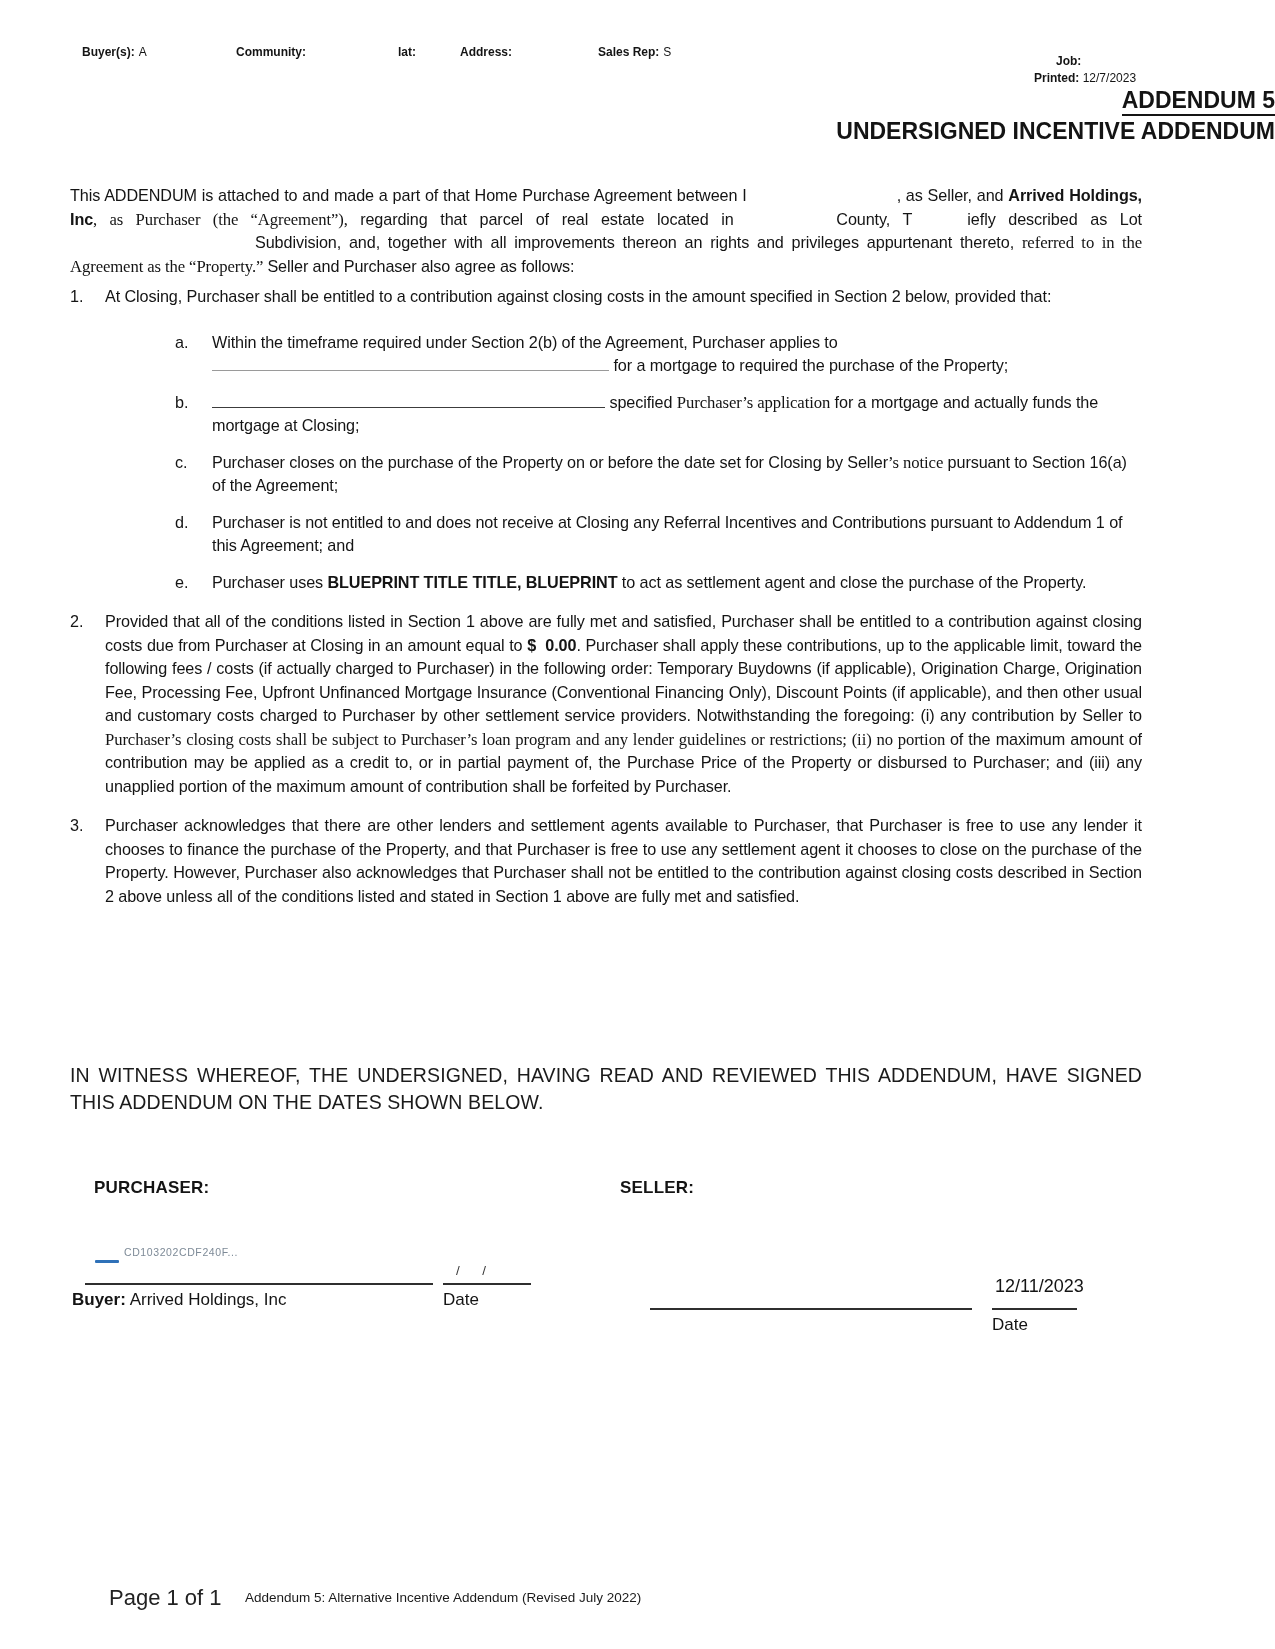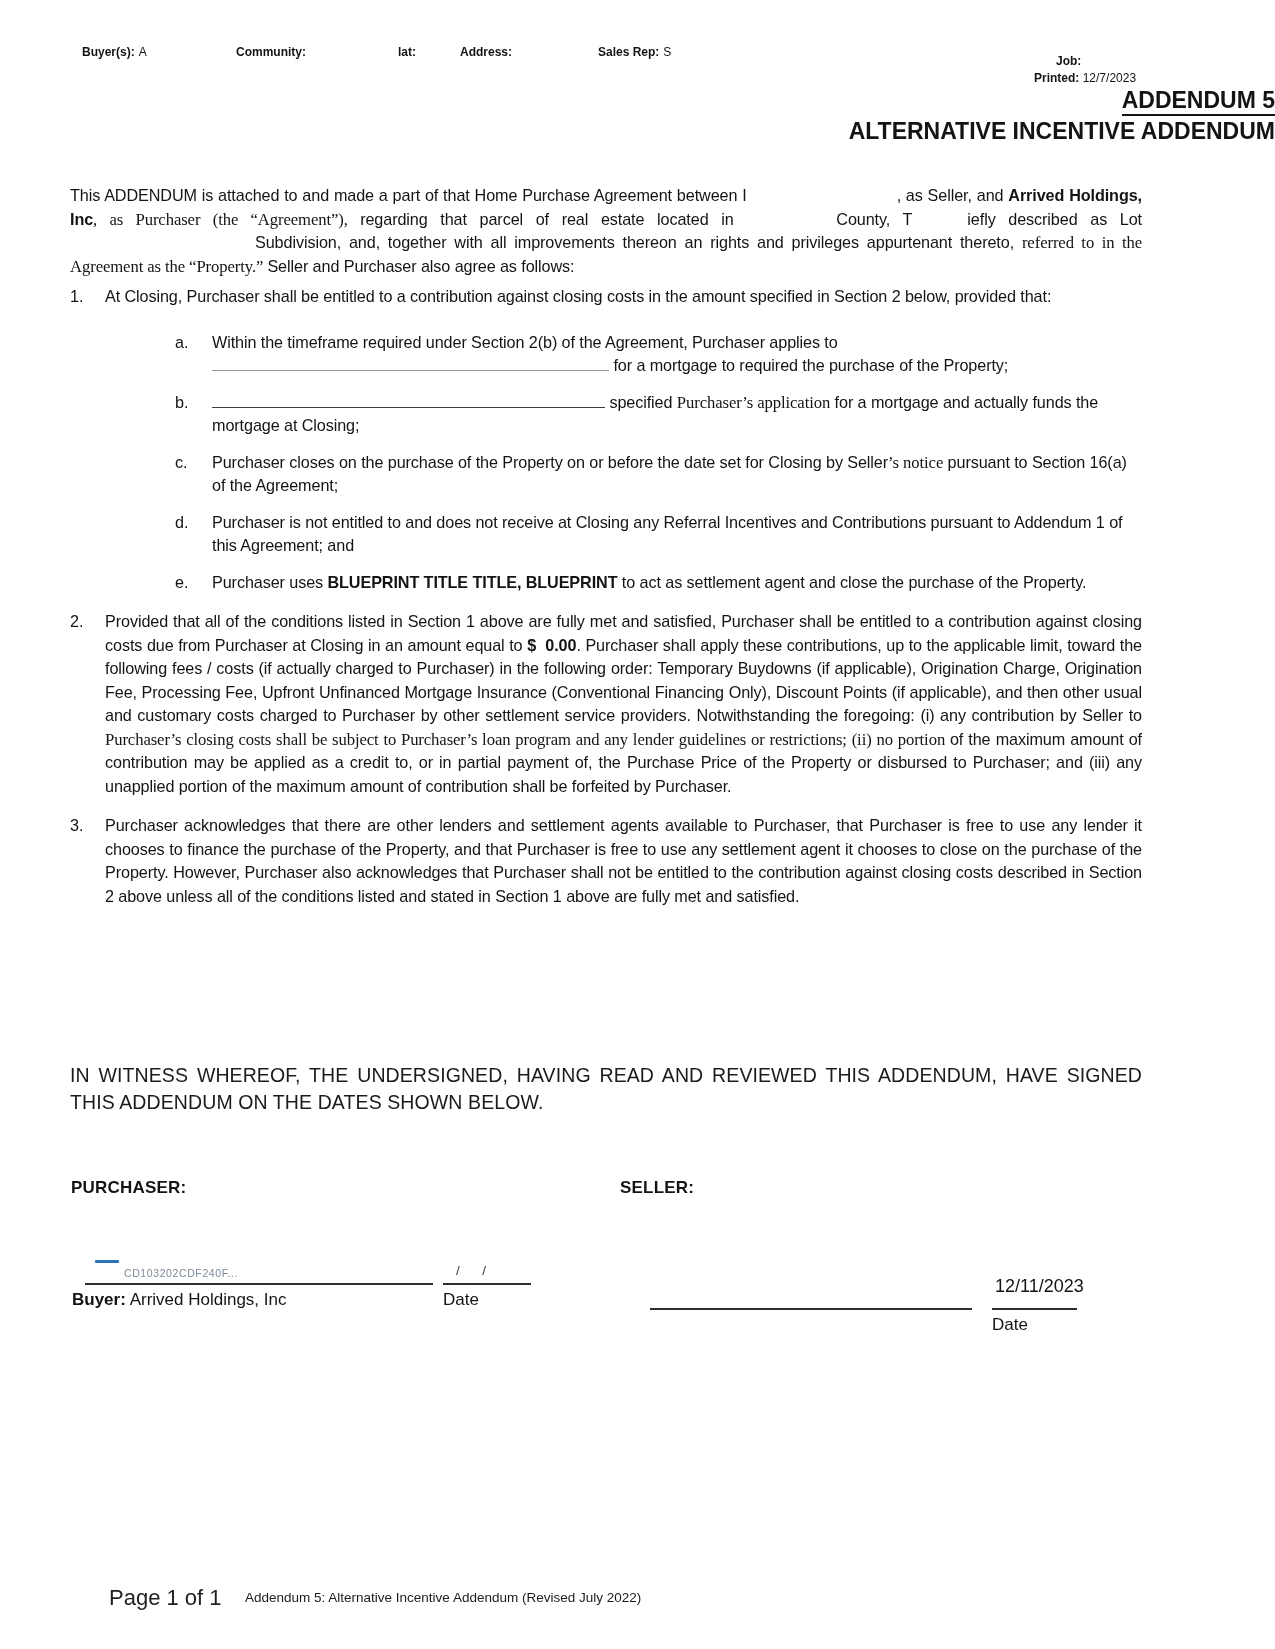--- a/index.html
+++ b/index.html
@@ -46,23 +46,23 @@
   .blank-light{width:397px;border-bottom:1.8px solid #9a9a9a;}
   .blank-dark{width:393px;border-bottom:1.8px solid #3c3c3c;}
   .keepws{white-space:pre-wrap;}
   b,.bold{font-weight:700;}
 
   .witness{top:1042px;font-size:19.5px;line-height:27px;letter-spacing:0.1px;text-align:justify;color:#1b1b1b;}
 
   
   .sig{position:absolute;top:1178px;left:0;width:100%;height:220px;font-size:17px;}
   .siglabel{position:absolute;font-weight:700;letter-spacing:0.2px;}
-  .pl{left:71px;top:0;} .sl{left:620px;top:0;}
+  .pl{left:94px;top:0;} .sl{left:620px;top:0;}
   .esign-mark{position:absolute;left:95px;top:82px;width:24px;height:3px;background:#2f71b8;border-radius:1px;}
-  .esign-id{position:absolute;left:124px;top:89px;font-size:10.5px;color:#7d8a97;letter-spacing:0.6px;}
+  .esign-id{position:absolute;left:124px;top:68px;font-size:10.5px;color:#7d8a97;letter-spacing:0.6px;}
   .sline{position:absolute;border-top:2px solid #2f2f2f;height:0;}
   .b-sig{left:85px;top:105px;width:348px;}
   .b-date{left:443px;top:105px;width:88px;}
   .s-sig{left:650px;top:130px;width:322px;}
   .s-date{left:992px;top:130px;width:85px;}
   .slashes{position:absolute;left:456px;top:85px;font-size:13.5px;color:#3a3a3a;white-space:pre;}
   .buyerline{position:absolute;left:72px;top:112px;}
   .datelbl-b{position:absolute;left:443px;top:112px;}
   .sellerdate{position:absolute;left:995px;top:98px;font-size:18px;}
   .datelbl-s{position:absolute;left:992px;top:137px;}
@@ -82,21 +82,21 @@
     <div class="hf" style="left:236px"><b>Community:</b></div>
     <div class="hf" style="left:398px"><b>lat:</b></div>
     <div class="hf" style="left:460px"><b>Address:</b></div>
     <div class="hf" style="left:598px"><b>Sales Rep:</b><span class="hv">S</span></div>
     <div class="hf-job"><span>Job:</span></div>
     <div class="hf-printed"><b>Printed:</b> <span>12/7/2023</span></div>
   </div>
 
   <div class="title">
     <div class="t1"><span class="u">ADDENDUM 5</span></div>
-    <div class="t2">ALTERNATIVE INCENTIVE ADDENDUM</div>
+    <div class="t2">UNDERSIGNED INCENTIVE ADDENDUM</div>
   </div>
 
   <p class="flow intro"><span>This ADDENDUM is attached to and made a part of that Home Purchase Agreement between I</span><span class="gap g150"></span><span>, as Seller, and </span><b>Arrived Holdings, Inc</b><span class="serif">, as Purchaser (the “Agreement”), </span><span>regarding that parcel of real estate located in </span><span class="gap g90"></span><span>County, T</span><span class="gap g55"></span><span>iefly described as Lot </span><span class="gap g185"></span><span>Subdivision, and, together with all improvements thereon an rights and privileges appurtenant thereto, </span><span class="serif">referred to in the Agreement as the “Property.”  </span><span>Seller and Purchaser also agree as follows:</span></p>
 
   <div class="flow list">
 
     <div class="li">
       <span class="num">1.</span>
       <div class="lb">
         <div>At Closing, Purchaser shall be entitled to a contribution against closing costs in the amount specified in Section 2 below, provided that:</div>

